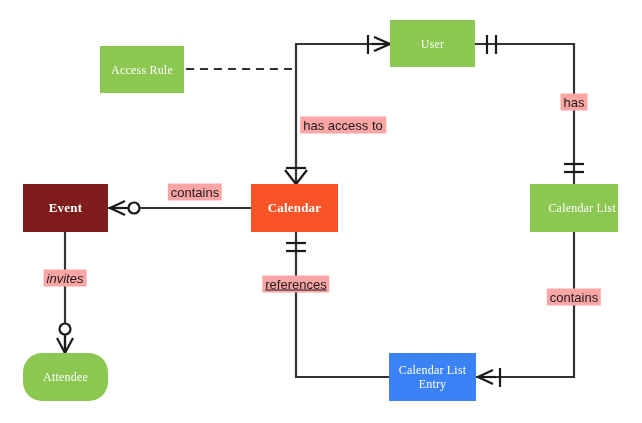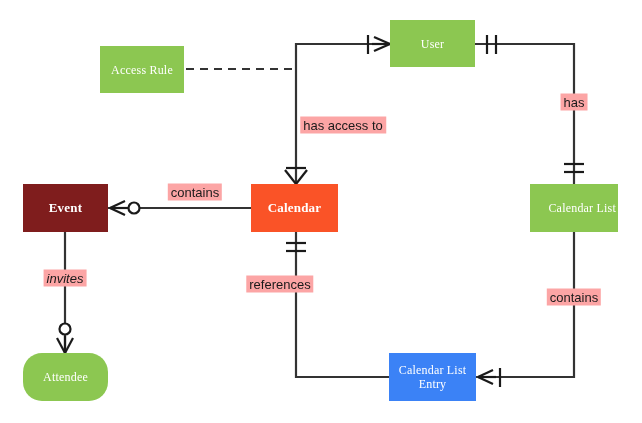--- a/index.html
+++ b/index.html
@@ -162,21 +162,21 @@
   </div>
 
   <div class="edge-label" style="left:195px; top:192px; transform:translate(-50%,-50%);">
     <span>contains</span>
   </div>
 
   <div class="edge-label" style="left:65px; top:278px; transform:translate(-50%,-50%);font-style:italic;">
     <span>invites</span>
   </div>
 
-  <div class="edge-label" style="left:280px; top:284px; transform:translate(-50%,-50%);">
+  <div class="edge-label" style="left:296px; top:284px; transform:translate(-50%,-50%);text-decoration:underline;">
     <span>references</span>
   </div>
 
   <div class="edge-label" style="left:574px; top:102px; transform:translate(-50%,-50%);">
     <span>has</span>
   </div>
 
   <div class="edge-label" style="left:574px; top:297px; transform:translate(-50%,-50%);">
     <span>contains</span>
   </div>

